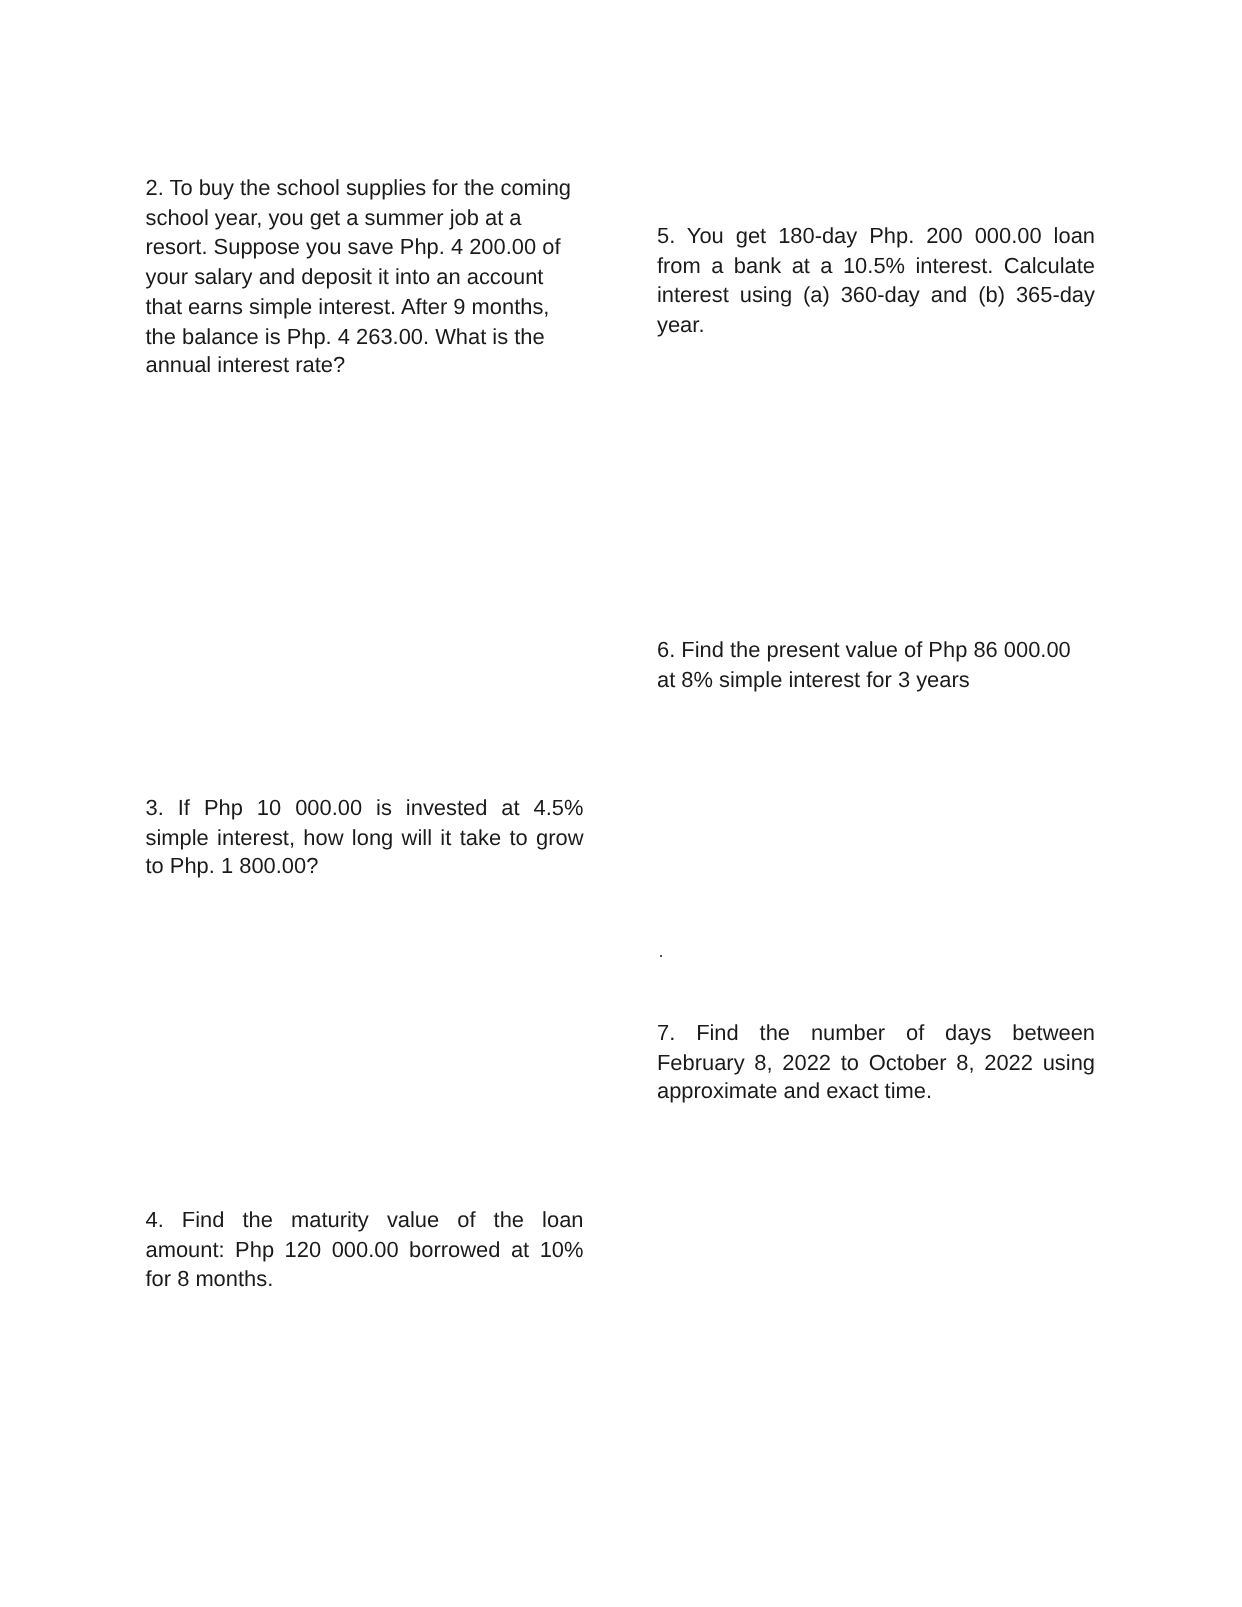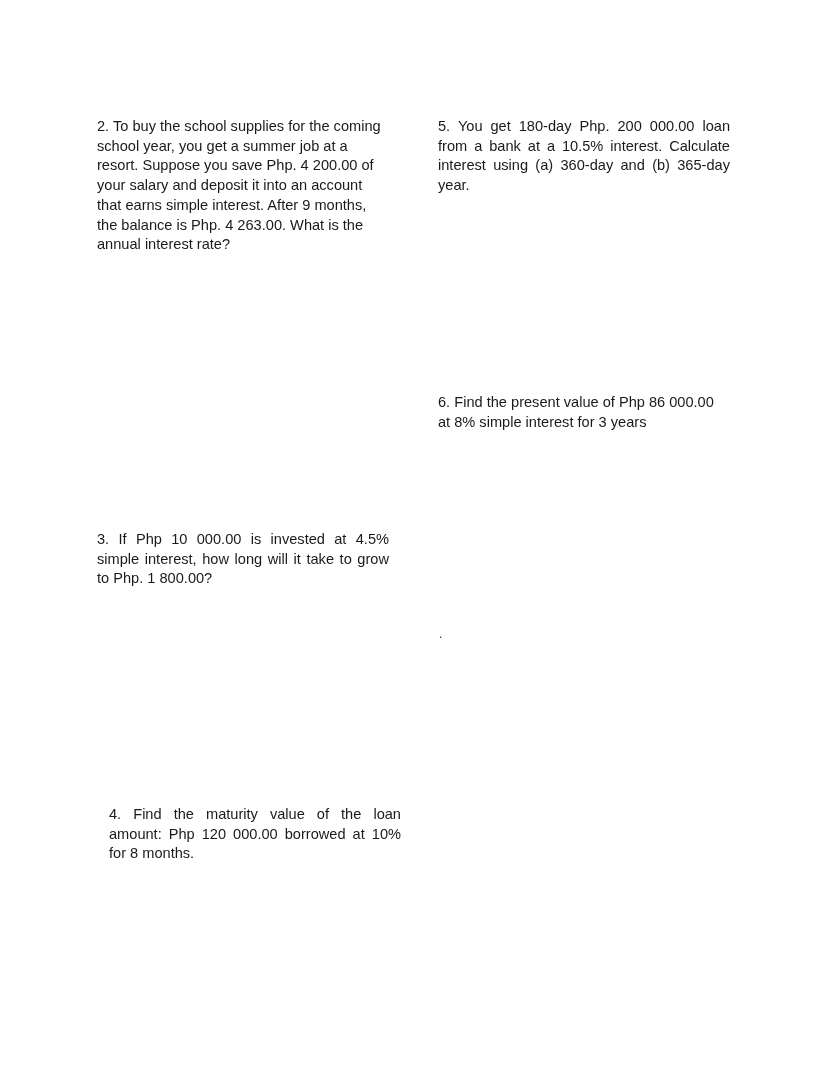--- a/index.html
+++ b/index.html
@@ -25,41 +25,42 @@
       position: absolute;
       width: 292px;
       font-size: 14.6px;
       line-height: 19.7px;
       margin: 0;
     }
     .problem.justify {
       text-align: justify;
     }
     .left-col { left: 97px; }
-    .right-col { left: 438px; }
+    .right-col { left: 438px; margin-top: 32px; }
     .dot-mark {
       position: absolute;
       left: 439px;
       top: 628px;
       font-size: 12px;
       line-height: 12px;
       color: #333;
     }
   </style>
 </head>
 <body>
 
 <div class="page">
 
   <p class="problem left-col" style="top:117px;">2. To buy the school supplies for the coming school year, you get a summer job at a resort. Suppose you save Php. 4 200.00 of your salary and deposit it into an account that earns simple interest. After 9 months, the balance is Php. 4 263.00. What is the annual interest rate?</p>
 
   <p class="problem left-col justify" style="top:530px;">3. If Php 10 000.00 is invested at 4.5% simple interest, how long will it take to grow to Php. 1 800.00?</p>
 
-  <p class="problem left-col justify" style="top:805px;margin-left:12px;">4. Find the maturity value of the loan amount: Php 120 000.00 borrowed at 10% for 8 months.</p>
+  <p class="problem left-col justify" style="top:805px;">4. Find the maturity value of the loan amount: Php 120 000.00 borrowed at 10% for 8 months.</p>
 
   <p class="problem right-col justify" style="top:117px;">5. You get 180-day Php. 200 000.00 loan from a bank at a 10.5% interest. Calculate interest using (a) 360-day and (b) 365-day year.</p>
 
   <p class="problem right-col" style="top:393px;">6. Find the present value of Php 86 000.00 at 8% simple interest for 3 years</p>
 
   <span class="dot-mark">.</span>
 
+  <p class="problem right-col justify" style="top:648px;">7. Find the number of days between February 8, 2022 to October 8, 2022 using approximate and exact time.</p>
 
 </div>
 
 </body></html>

